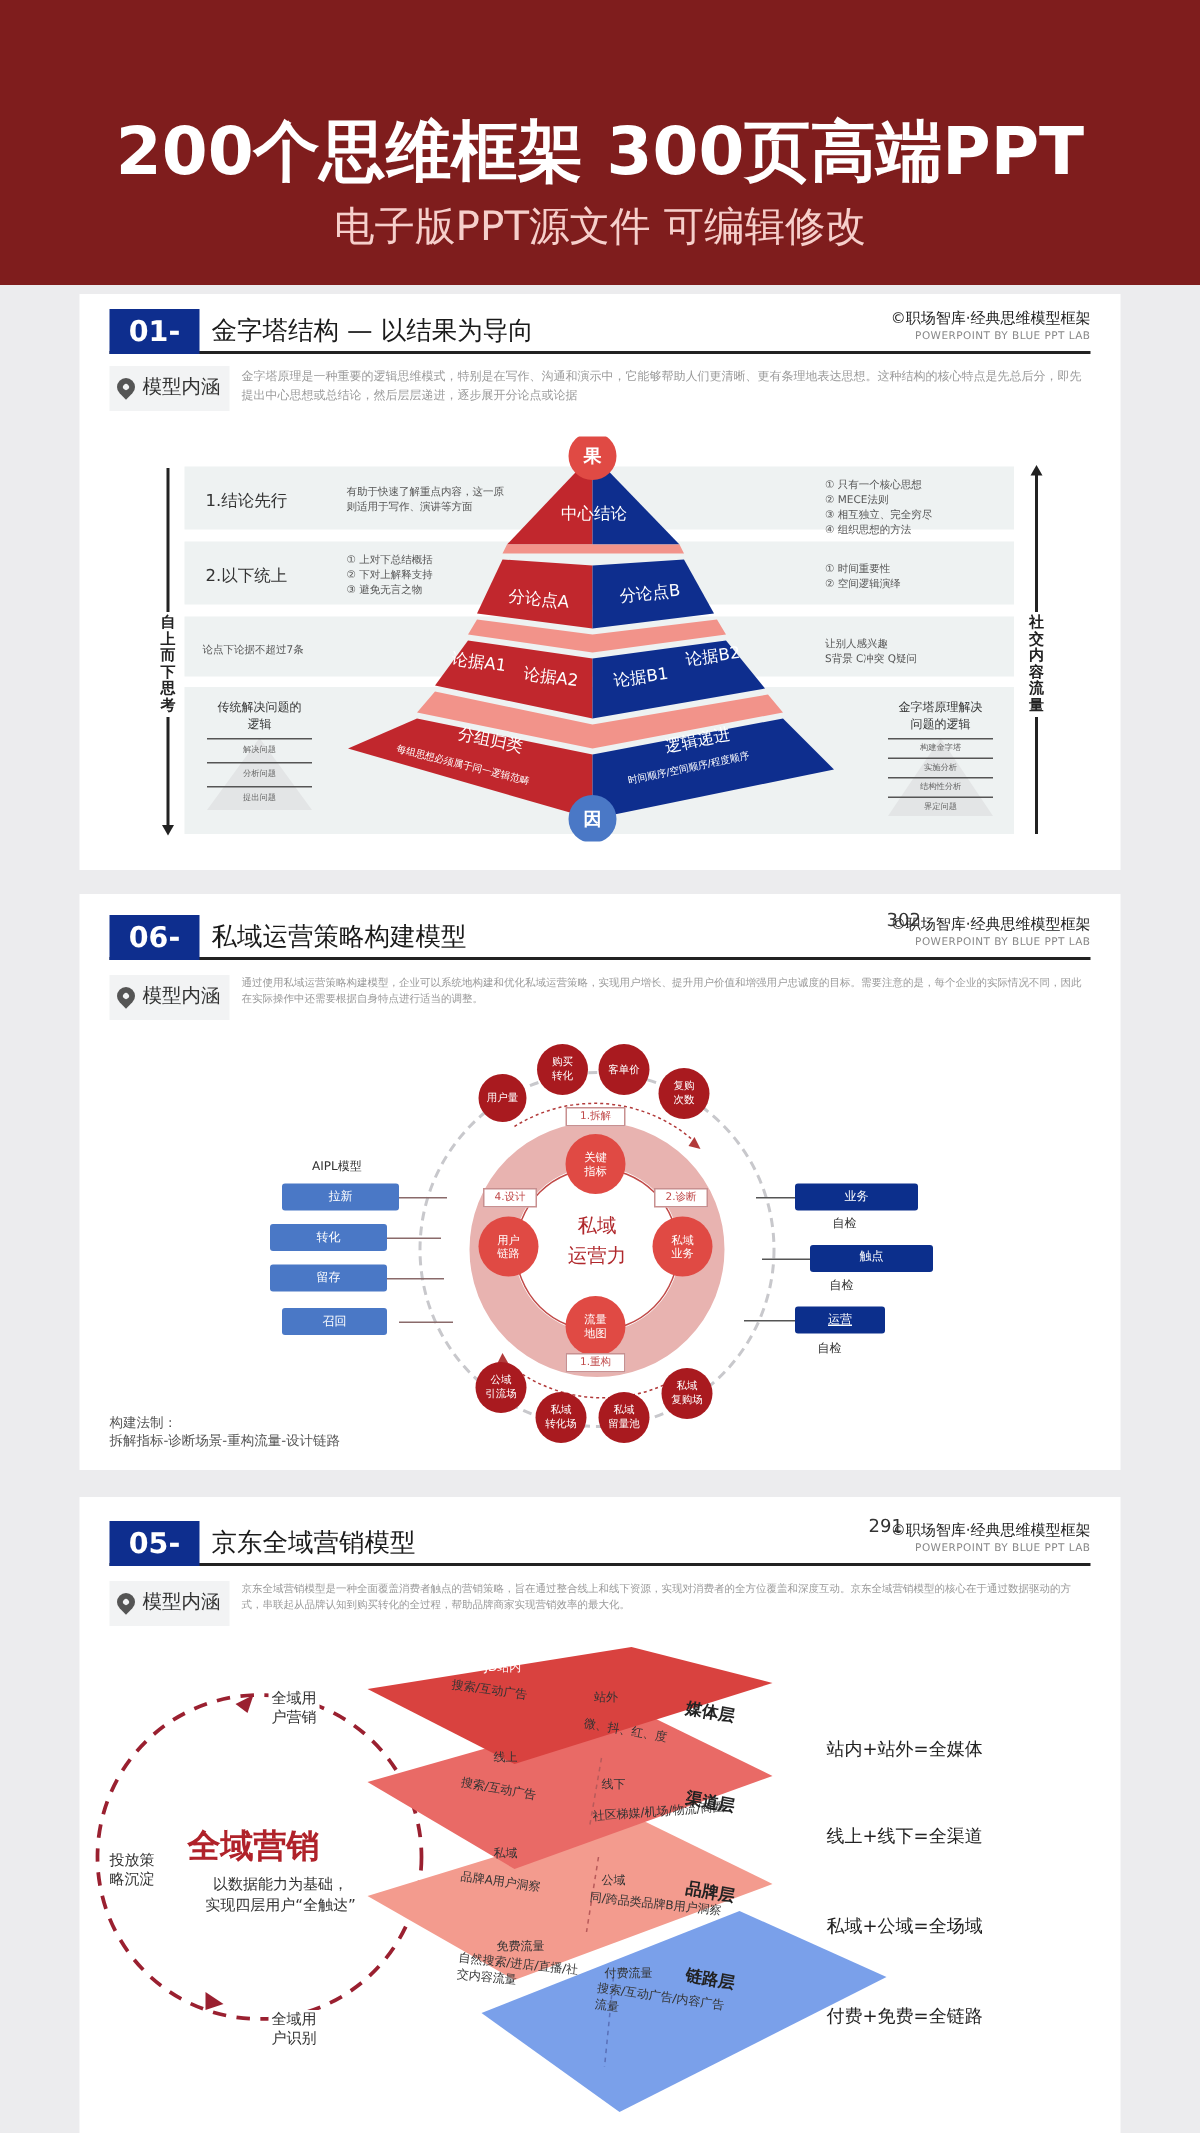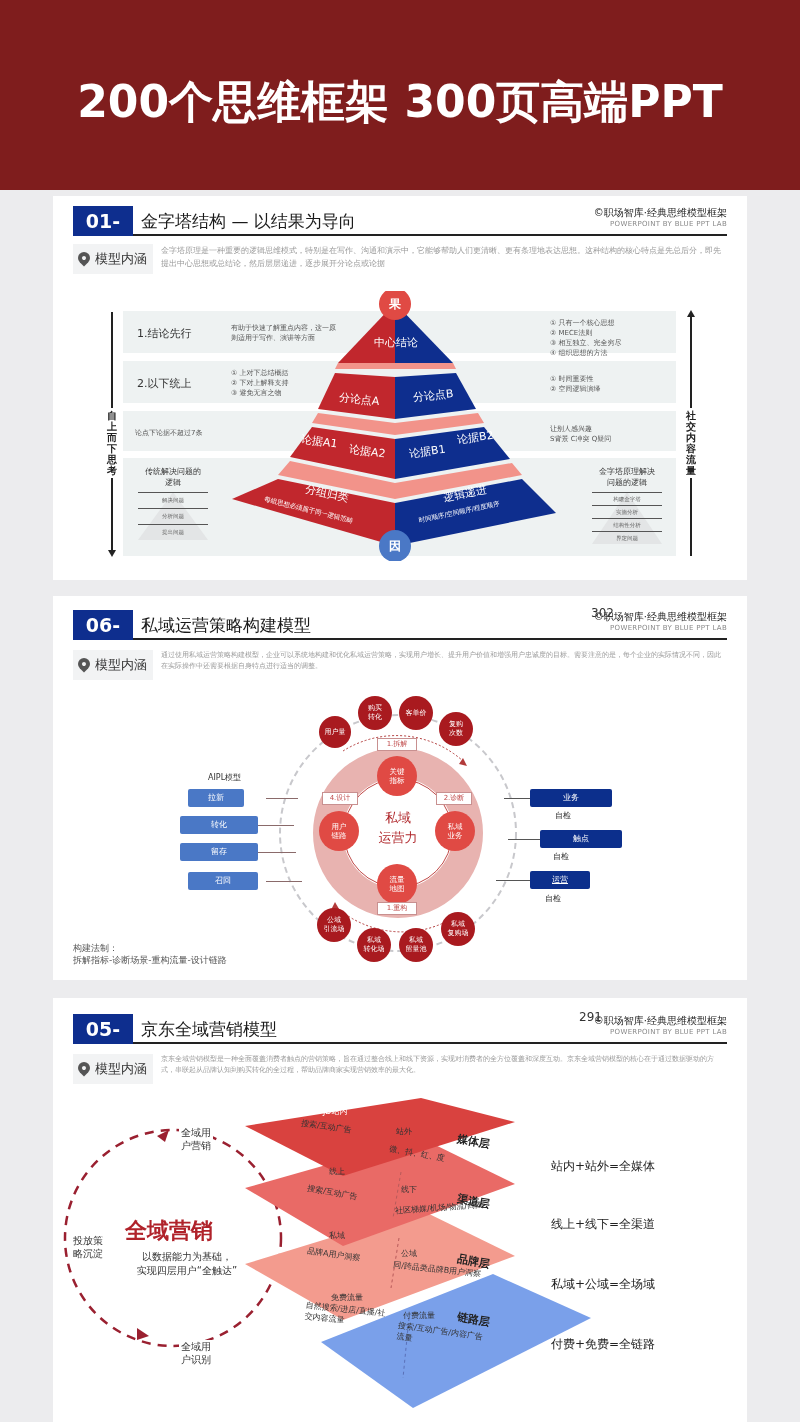--- a/index.html
+++ b/index.html
@@ -50,20 +50,21 @@
   
   .layer-txt { position: absolute; font-size: 8px; color: #333; white-space: nowrap; }
   .layer-name { position: absolute; font-size: 11px; font-weight: bold; color: #222; white-space: nowrap; }
   .eq { position: absolute; font-size: 12px; color: #222; white-space: nowrap; }
 </style>
 </head>
 <body>
 
 <div class="banner">
   <div class="h1">200个思维框架  300页高端PPT</div>
+  <div class="h2">电子版PPT源文件  可编辑修改</div>
 </div>
 
 <div class="card" style="top:196px;height:384px;">
   <div class="card-head">
     <div class="card-num">01-01</div>
     <div class="card-title">金字塔结构 — 以结果为导向</div>
     <div class="card-brand">
       <div class="b1">©职场智库·经典思维模型框架</div>
       <div class="b2">POWERPOINT BY BLUE PPT LAB</div>
     </div>
@@ -213,21 +214,21 @@
   <div class="node dark" style="left:264px;top:312px;width:34px;height:34px;white-space:pre-line;">公域
 引流场</div>
   <div class="node dark" style="left:304px;top:332px;width:34px;height:34px;white-space:pre-line;">私域
 转化场</div>
   <div class="node dark" style="left:346px;top:332px;width:34px;height:34px;white-space:pre-line;">私域
 留量池</div>
   <div class="node dark" style="left:388px;top:316px;width:34px;height:34px;white-space:pre-line;">私域
 复购场</div>
 
   <div class="small-lbl" style="left:155px;top:176px;">AIPL模型</div>
-  <div class="aipl" style="left:135px;top:193px;width:56px;">拉新</div>
+  <div class="aipl" style="left:135px;top:193px;width:78px;">拉新</div>
   <div class="aipl" style="left:127px;top:220px;width:78px;">转化</div>
   <div class="aipl" style="left:127px;top:247px;width:78px;">留存</div>
   <div class="aipl" style="left:135px;top:276px;width:70px;">召回</div>
   <div class="conn" style="left:213px;top:202px;width:32px;"></div>
   <div class="conn" style="left:205px;top:229px;width:36px;"></div>
   <div class="conn" style="left:205px;top:256px;width:38px;"></div>
   <div class="conn" style="left:213px;top:285px;width:36px;"></div>
 
   <div class="navy" style="left:477px;top:193px;width:82px;">业务</div>
   <div class="small-lbl" style="left:502px;top:214px;">自检</div>

